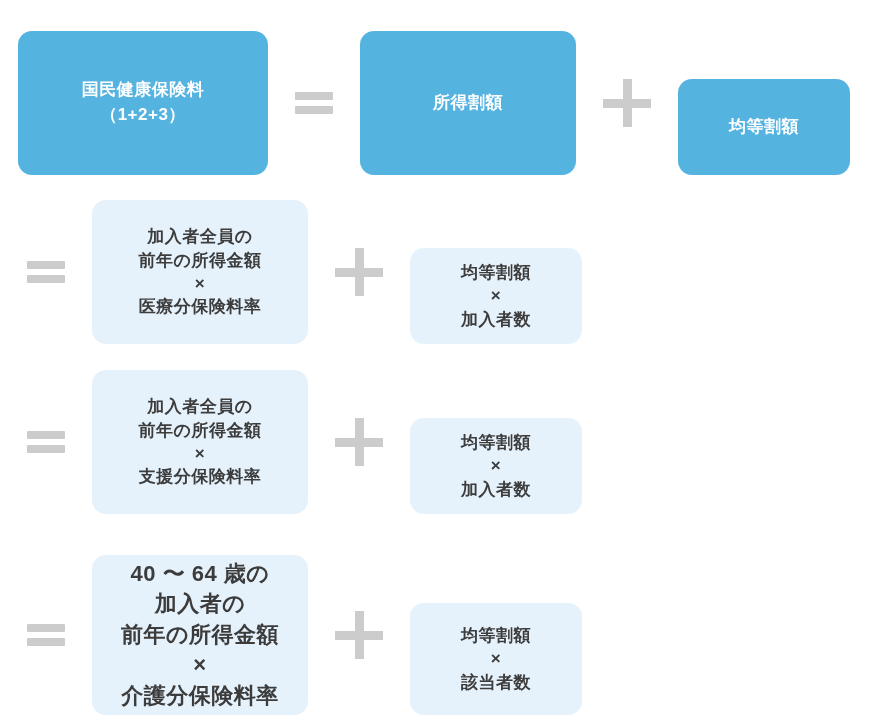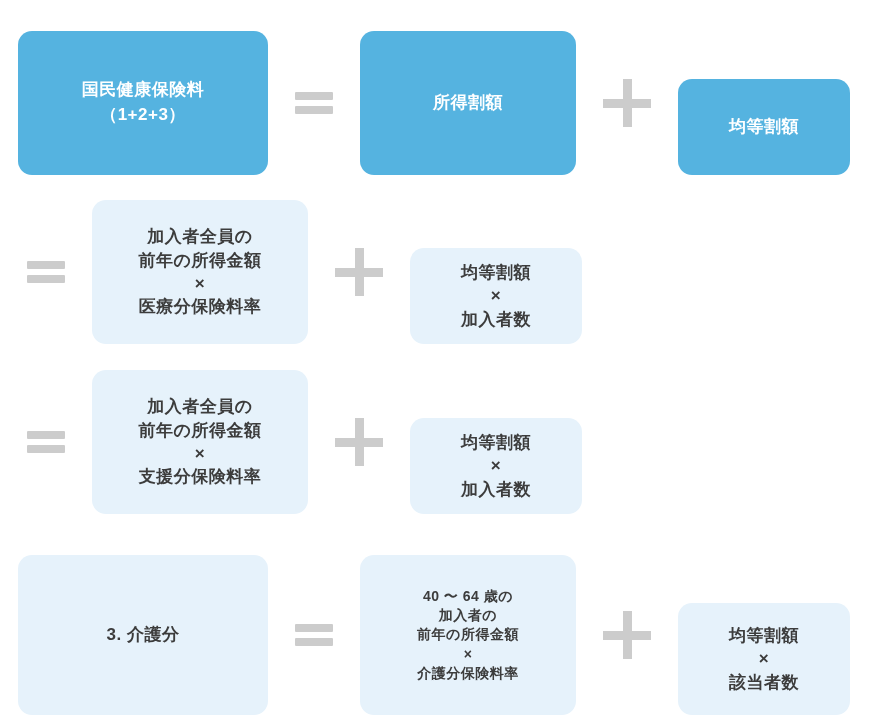--- a/index.html
+++ b/index.html
@@ -93,21 +93,21 @@
     font-weight: bold;
     line-height: 1.38;
     white-space: pre-line;
     letter-spacing: 0.5px;
   }
 
   .primary .box-text  { font-size: 17px; }
   .secondary .box-text { font-size: 17px; }
 
   .row-1 .col-term-1 .box-text { font-size: 17px; line-height: 1.45; }
-  .row-4 .col-term-2 .box-text { font-size: 14px; line-height: 1.38; }
+  .row-4 .col-term-2 .box-text { font-size: 22px; line-height: 1.38; }
 
   
   .operator {
     display: flex;
     align-items: center;
     justify-content: center;
     color: #c9c9c9;
   }
   .eq-glyph {
     position: relative;
@@ -237,25 +237,20 @@
     <div class="cell col-term-3">
       <div class="box secondary">
         <span class="box-text">均等割額
 ×
 加入者数</span>
       </div>
     </div>
   </div>
 
   <div class="row row-4">
-    <div class="cell col-term-1">
-      <div class="box secondary">
-        <span class="box-text">3. 介護分</span>
-      </div>
-    </div>
     <div class="cell op-eq operator">
       <span class="eq-glyph">
           <i></i>
           <i></i>
         </span>
     </div>
     <div class="cell col-term-2">
       <div class="box secondary">
         <span class="box-text">40 〜 64 歳の
 加入者の

